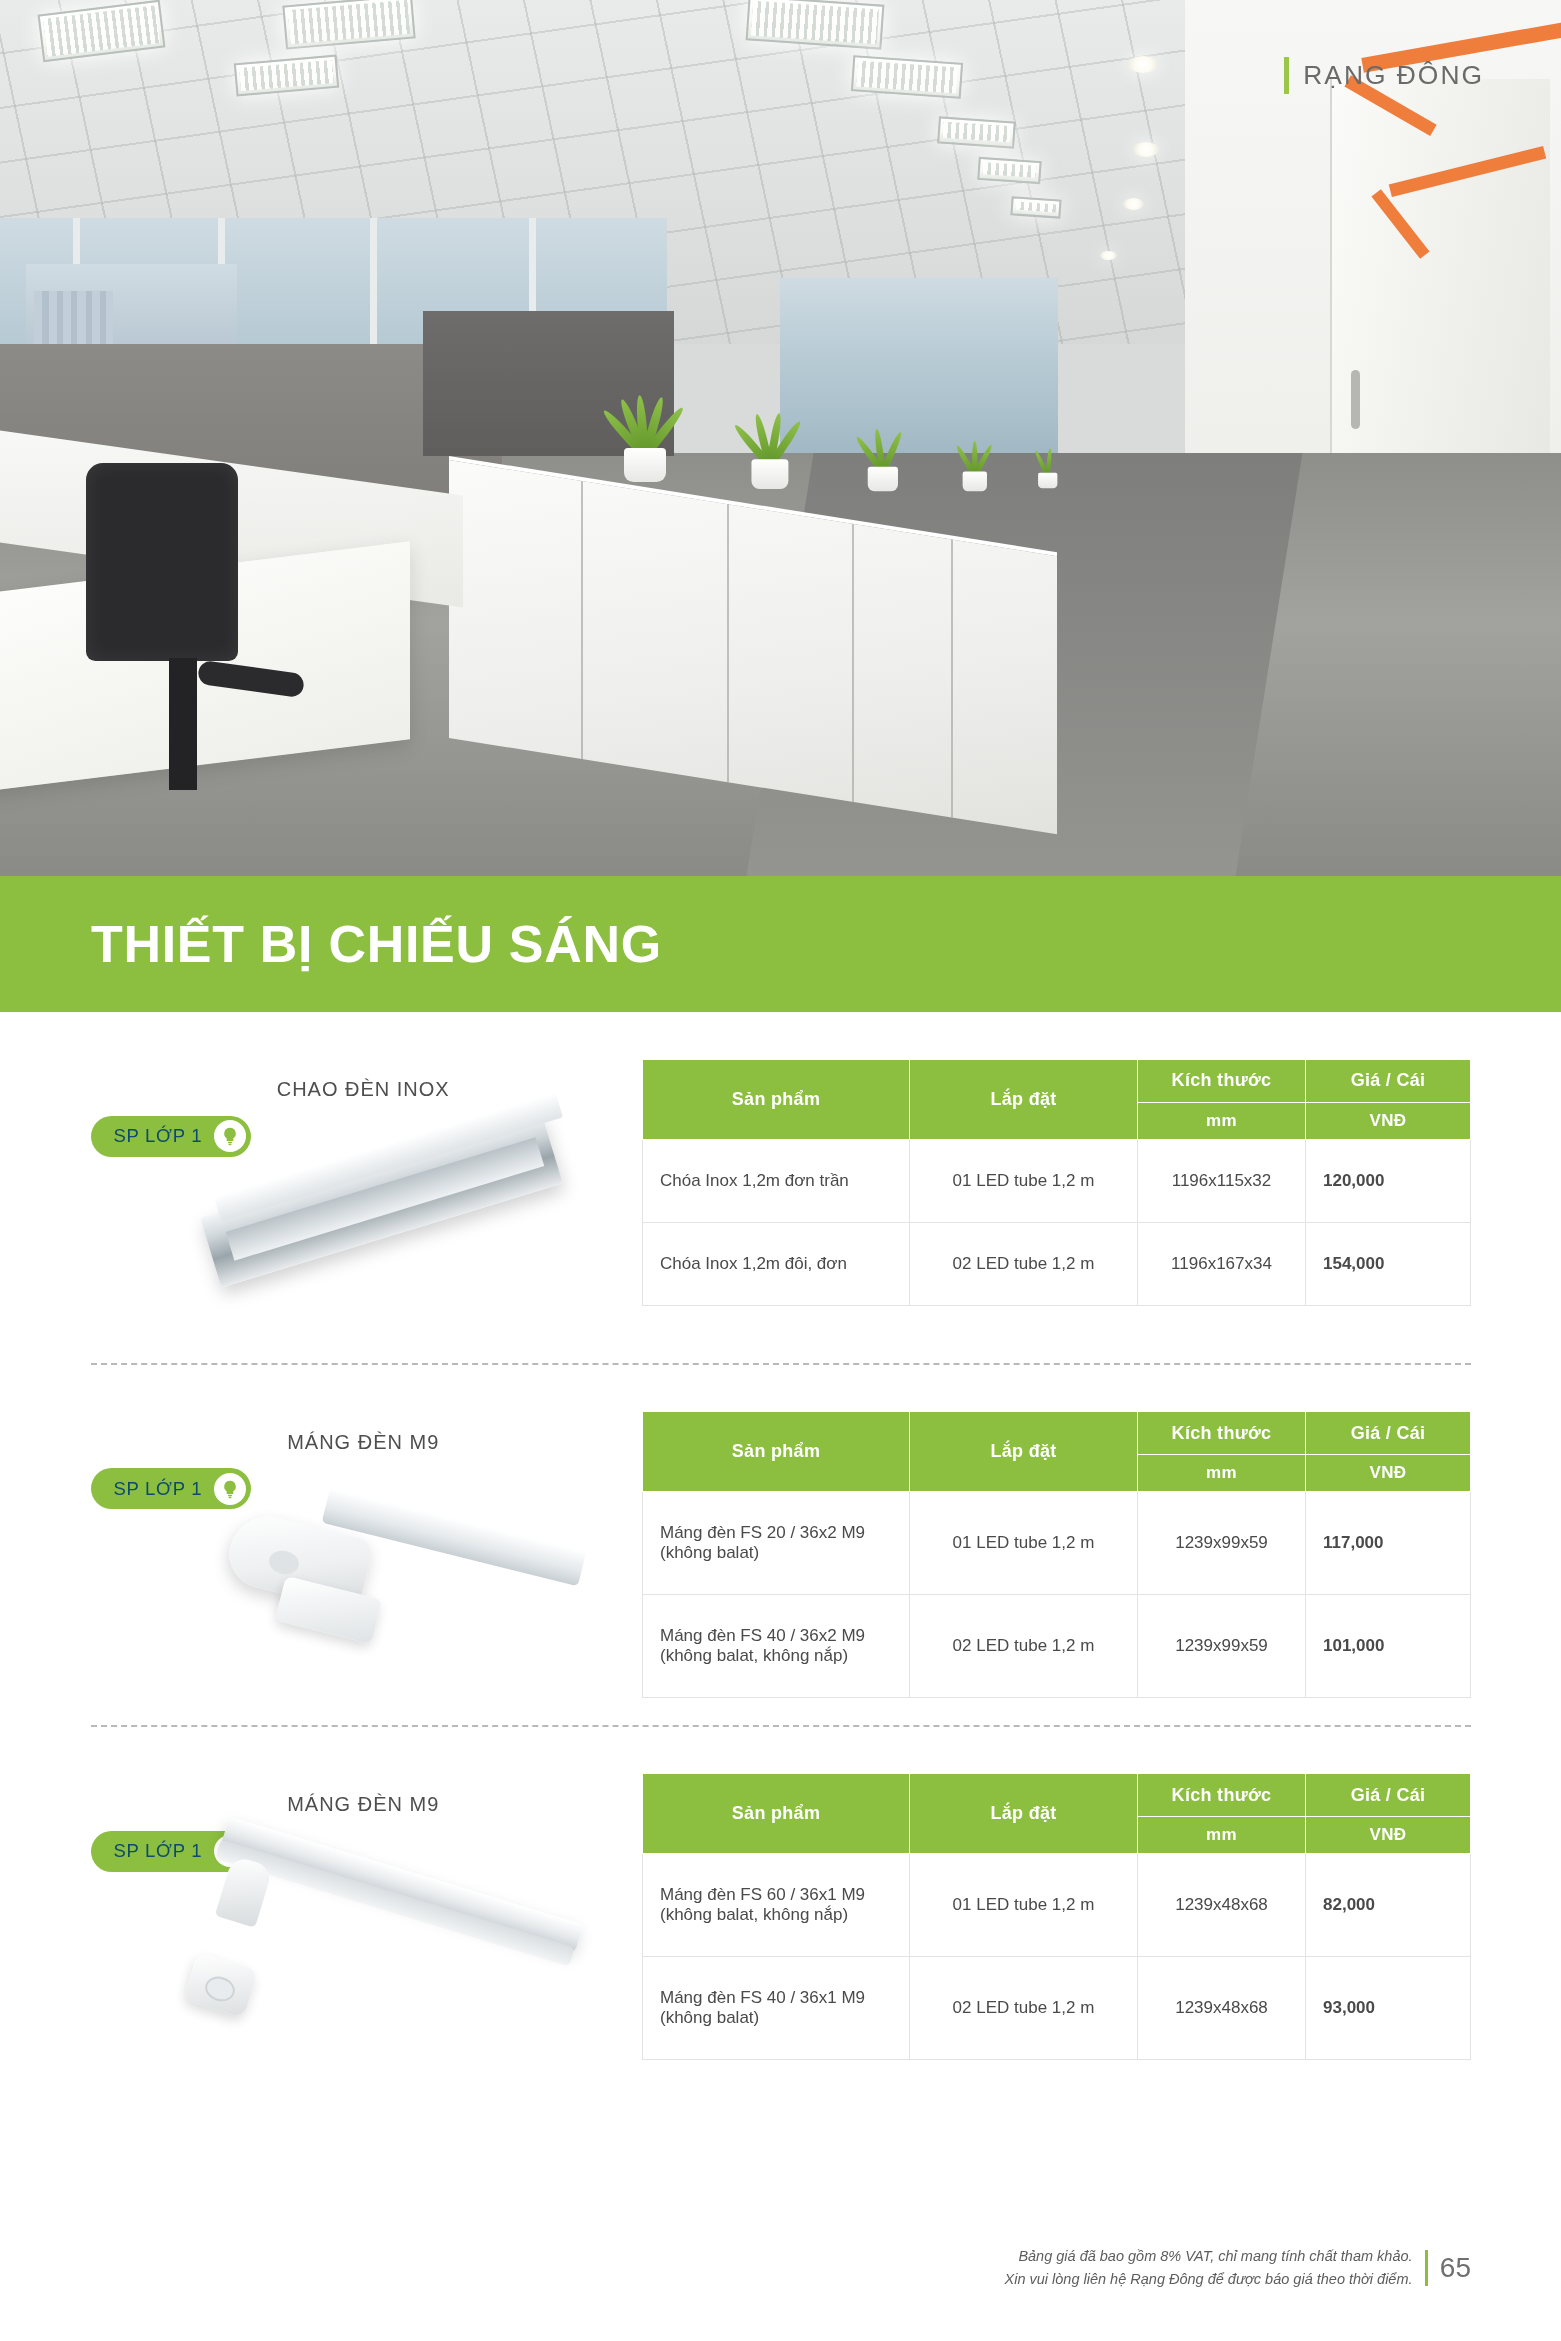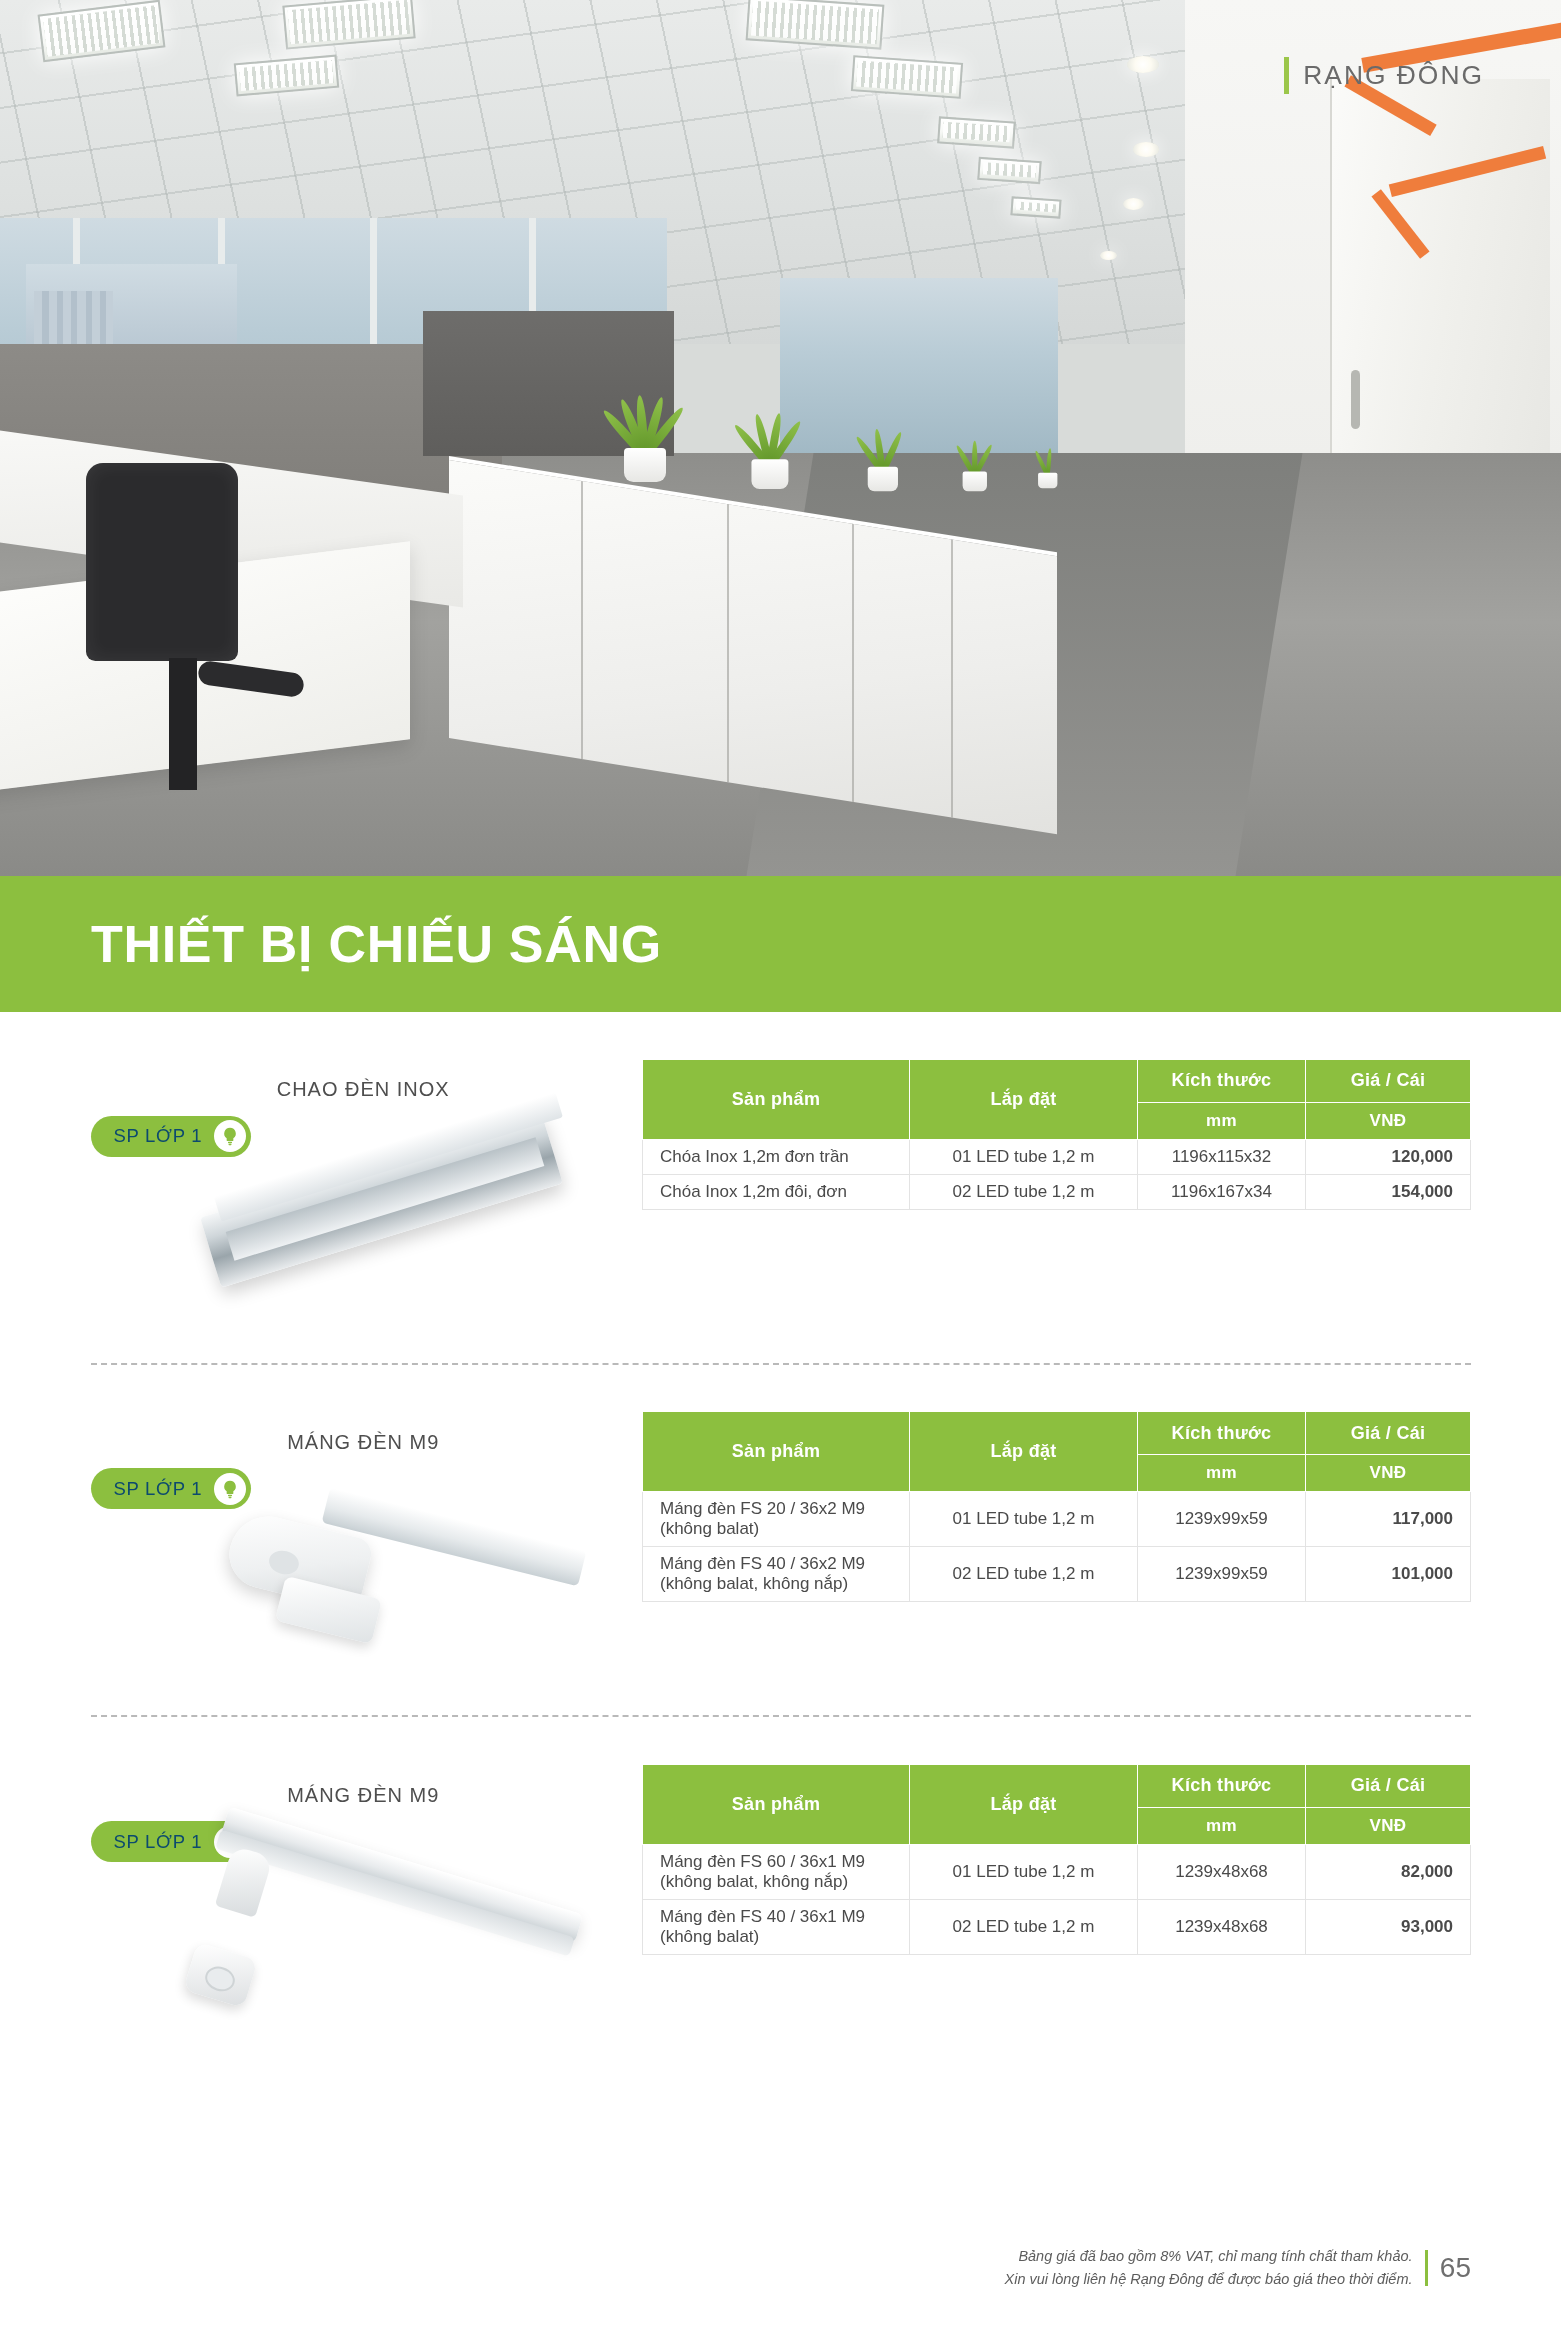--- a/index.html
+++ b/index.html
@@ -428,26 +428,26 @@
   }
   table.spec thead th.sub {
     height: 34px;
     font-size: 17px;
   }
   table.spec tbody td {
     background: #ffffff;
     border: 0.7px solid #e3e3e3;
     font-size: 17px;
     color: #4a4a4a;
-    padding: 7px 17px;
+    padding: 31px 17px;
     vertical-align: middle;
   }
   td.c { text-align: center; margin-top: 22px; }
   td.price {
-    text-align: right;
+    text-align: left;
     color: #8cbf3f;
     font-weight: bold;
     margin-top: 19px;
   }
   .col-prod { width: 264px; }
   .col-inst { width: 225px; }
   .col-dim  { width: 165px; }
   .col-price{ width: 162px; }
 
   .divider {

